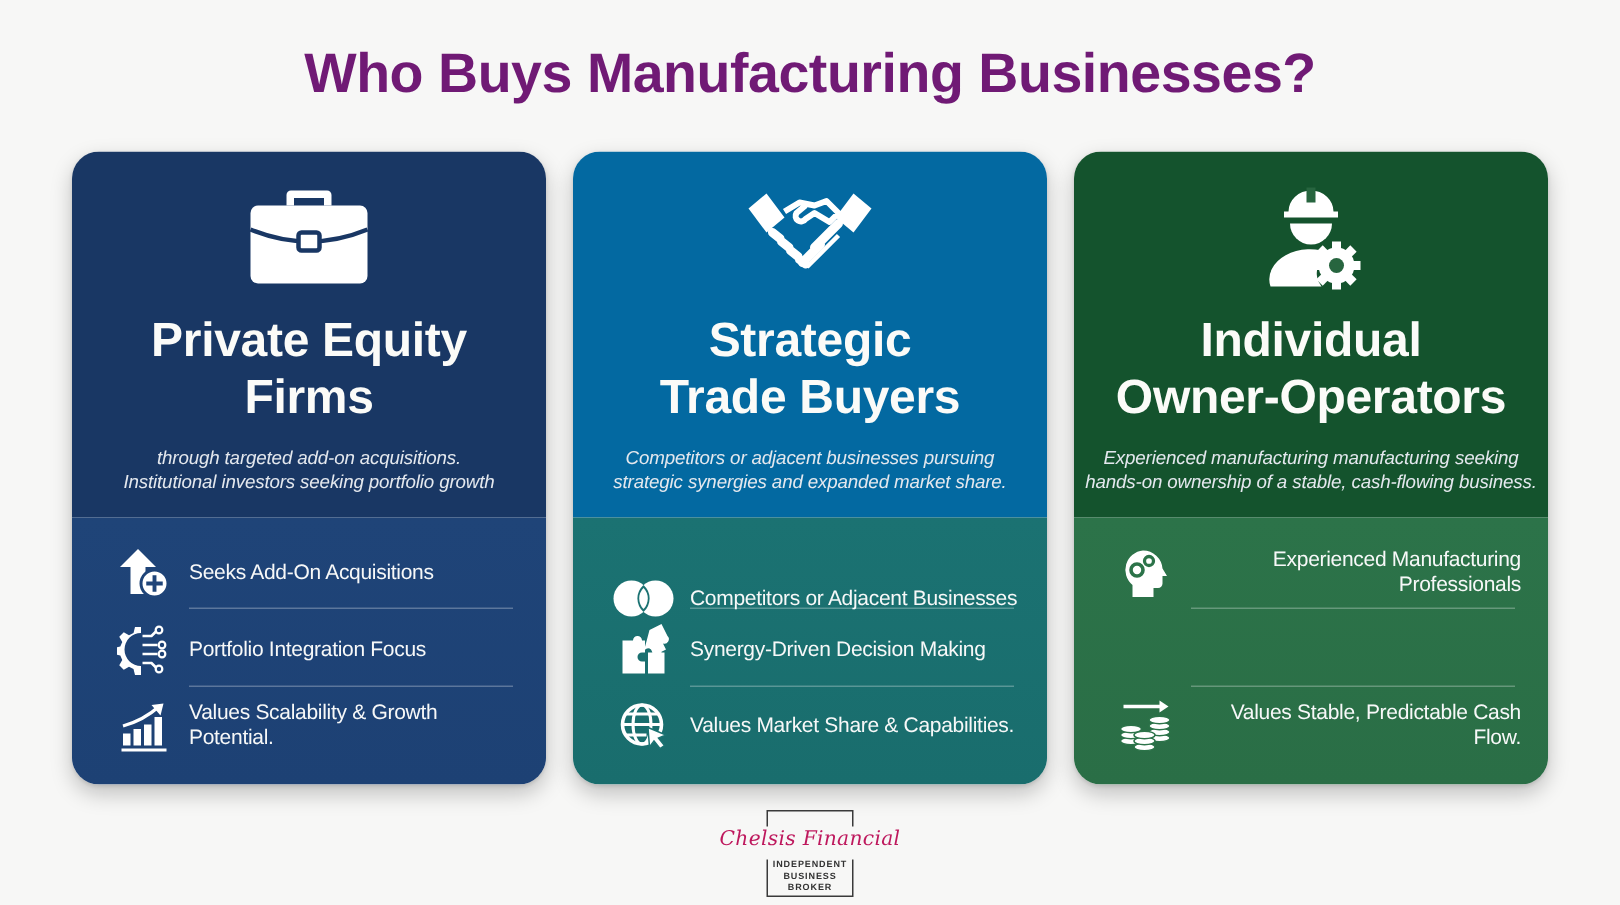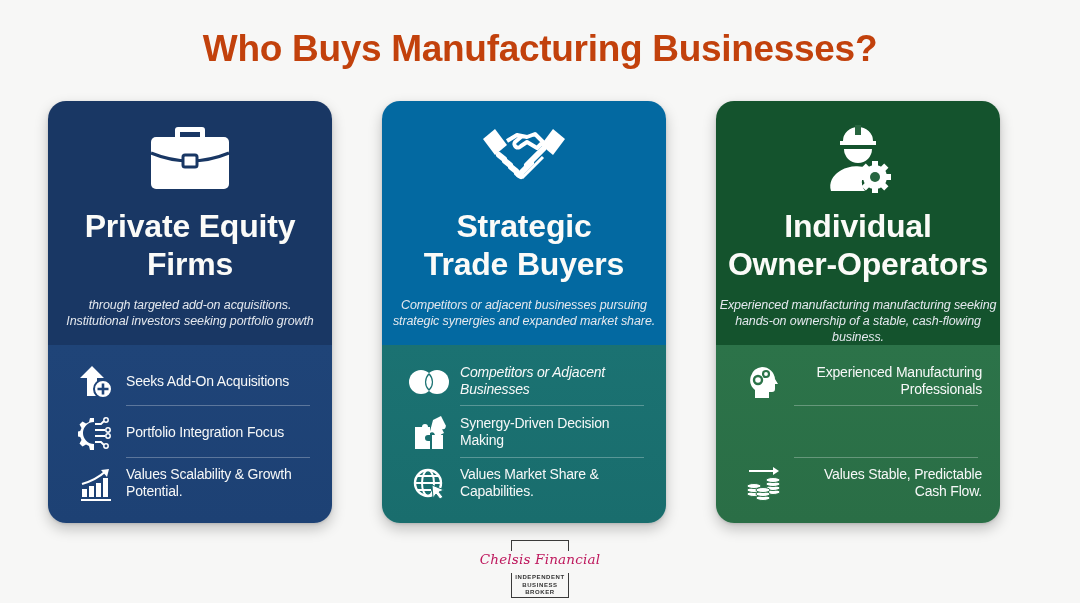--- a/index.html
+++ b/index.html
@@ -5,25 +5,25 @@
     * { box-sizing: border-box; margin: 0; padding: 0; }
     html, body { width: 1080px; height: 603px; overflow: hidden; }
     body {
       background: #f7f7f6;
       font-family: "Liberation Sans", sans-serif;
       position: relative;
     }
     .page-title {
       position: absolute; left: 0; top: 28px; width: 1080px;
       text-align: center; font-size: 37px; font-weight: bold;
-      color: #c2410c; letter-spacing: -0.3px;
+      color: #701a75; letter-spacing: -0.3px;
       font-family: "Liberation Sans", sans-serif;
     }
     .card {
-      position: absolute; top: 101px; width: 284px; height: 422px;
+      position: absolute; top: 101px; width: 316px; height: 422px;
       border-radius: 18px; overflow: hidden;
       box-shadow: 0 6px 14px rgba(0,0,0,0.22), 0 1px 3px rgba(0,0,0,0.12);
       color: #fff;
     }
     .card-top {
       position: absolute; left: 0; top: 0; width: 100%; height: 244px;
       text-align: center;
     }
     .card-bottom {
       position: absolute; left: 0; top: 244px; width: 100%; height: 178px;
@@ -164,21 +164,21 @@
     <div class="card-title">
       <div>Strategic</div>
       <div>Trade Buyers</div>
     </div>
     <div class="card-desc">
       <div>Competitors or adjacent businesses pursuing</div>
       <div>strategic synergies and expanded market share.</div>
     </div>
   </div>
   <div class="card-bottom">
-    <div class="item" style="top:10px;font-style:italic;">
+    <div class="item" style="top:27px;">
       <div class="item-icon" style="left:26px; width:42px;">
         <svg viewBox="0 0 42 36">
           <circle cx="13" cy="18" r="12" fill="#fff"></circle>
           <circle cx="29" cy="18" r="12" fill="#fff"></circle>
           <path d="M21 9 a12 12 0 0 1 0 18 a12 12 0 0 1 0 -18z" fill="#1b7272"></path>
           <path d="M21 11 a10 10 0 0 1 0 14 a10 10 0 0 1 0 -14z" fill="#fff"></path>
         </svg>
       </div>
       <div class="item-label">Competitors or Adjacent Businesses</div>
     </div>

